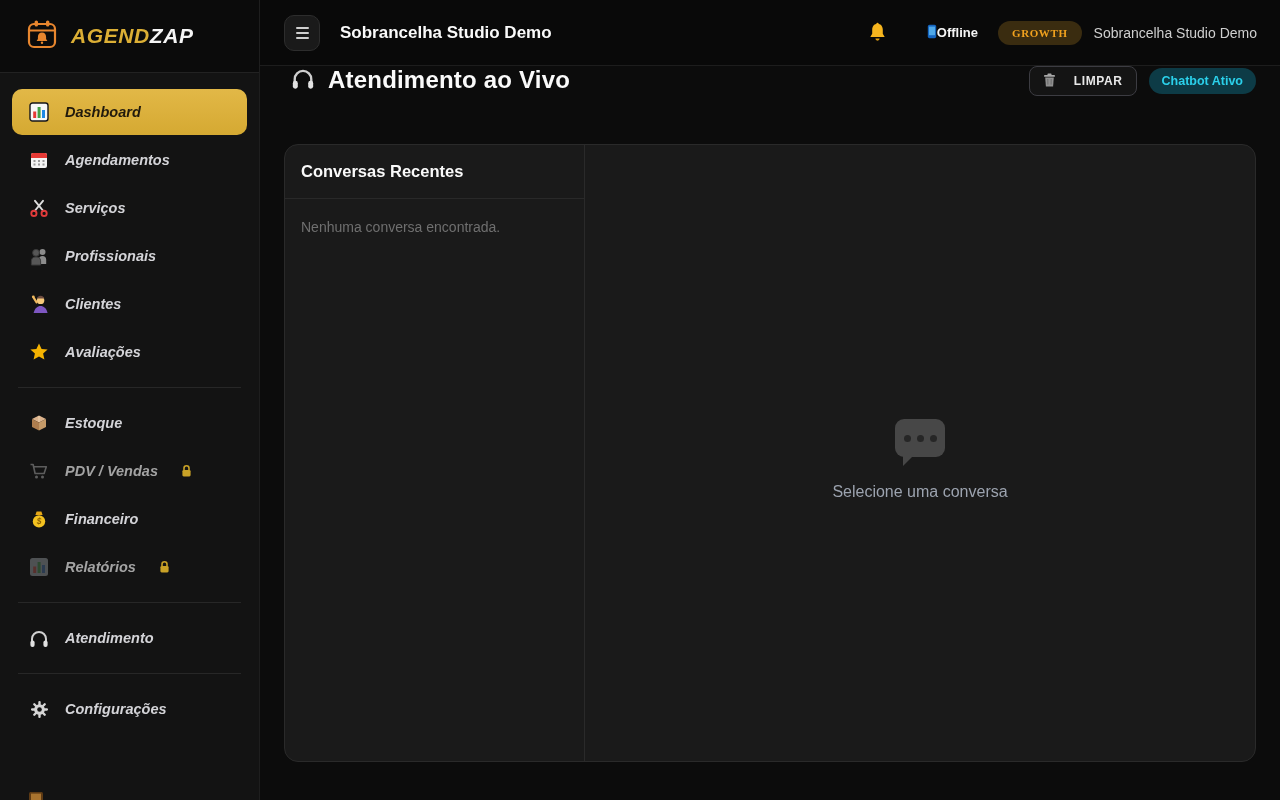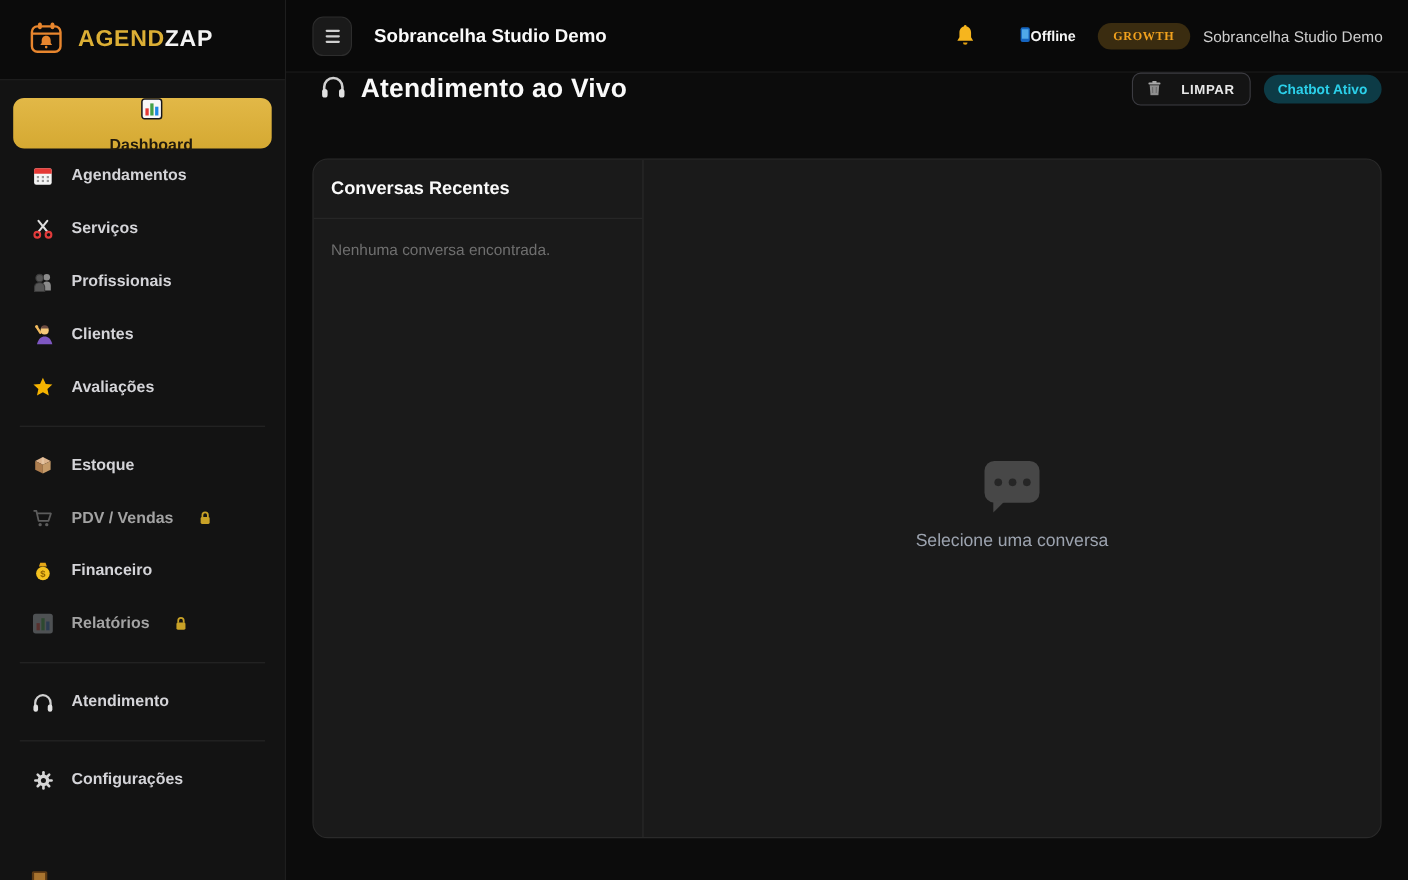--- a/index.html
+++ b/index.html
@@ -1,33 +1,33 @@
 <!DOCTYPE html>
 <html><head>
 <meta charset="utf-8">
 <style>
   * { margin:0; padding:0; box-sizing:border-box; }
   html,body { width:1280px; height:800px; overflow:hidden; background:#0a0a0a;
               font-family:"Liberation Sans", sans-serif; }
 
   
   .sidebar { position:fixed; left:0; top:0; width:260px; height:800px;
-             background:#131313; border-right:1px solid #1e1e1e; }
+             background:#131313; border-right:1px solid #1e1e1e;font-style:italic; }
   .logo-row { height:73px; display:flex; align-items:center; padding-left:26px;
               background:#0b0b0b; border-bottom:1px solid #222; }
   .logo-text { margin-left:13px; font-size:21px; font-weight:800; letter-spacing:.6px; }
   .logo-text .gold { color:#dcaf35; }
   .logo-text .white { color:#f5f5f5; }
 
   nav { padding:16px 12px 0 12px; }
   .nav-item { height:46px; margin-bottom:2px; display:flex; align-items:center;
               gap:15px; padding-left:16px; border-radius:10px; cursor:pointer;
               color:#d4d4d8; font-size:14.5px; font-weight:700; }
   .nav-item .ic { width:22px; display:flex; justify-content:center; align-items:center; flex:none; }
-  .nav-item.active { background:linear-gradient(180deg,#e2b847,#d5a932); color:#211a0d;flex-direction:column; }
+  .nav-item.active { background:linear-gradient(180deg,#e2b847,#d5a932); color:#211a0d; }
   .nav-item.locked { color:#a3a3a3; }
   .nav-item.locked .ic { opacity:.55; }
   .lock { margin-left:7px; display:flex; align-items:center; }
   .nav-divider { border:none; border-top:1px solid #272727; margin:12px 6px; }
 
   .door-wrap { position:absolute; left:28px; top:791px; }
 
   
   .main { position:absolute; left:260px; top:0; right:0; bottom:0; background:#0c0c0c; }
 

